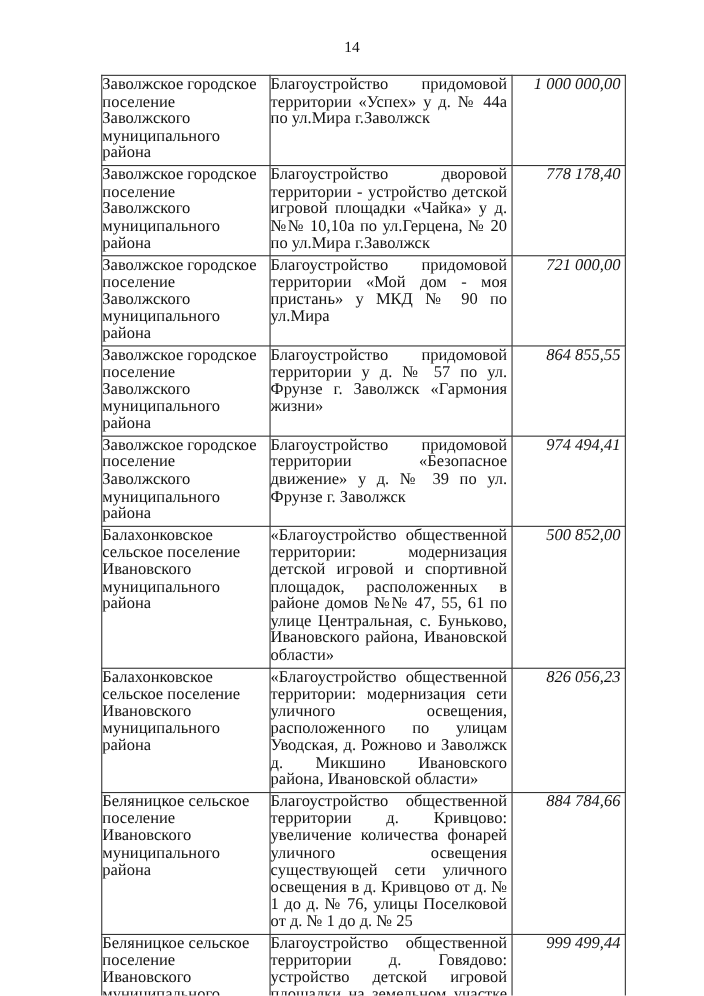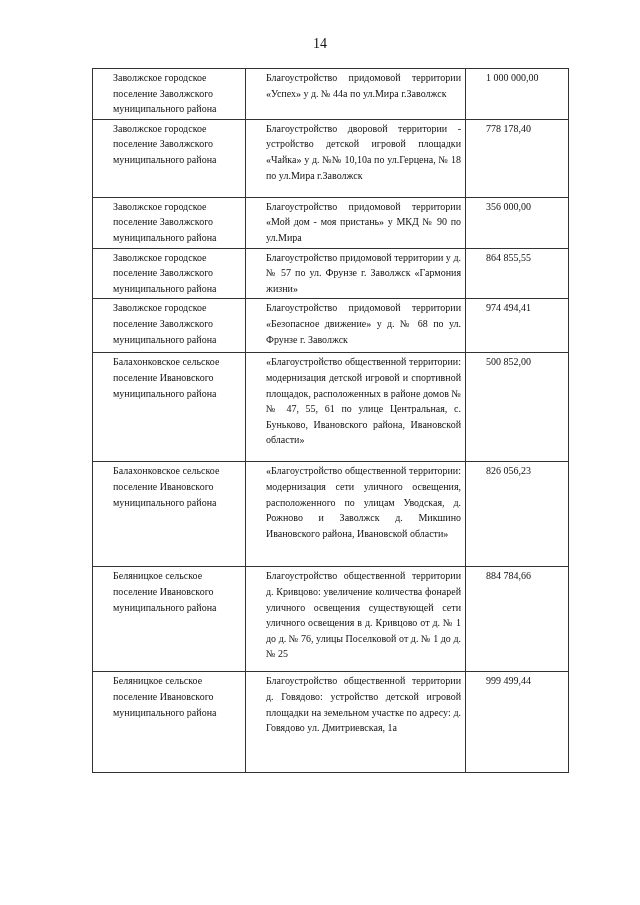--- a/index.html
+++ b/index.html
@@ -2,27 +2,27 @@
 <html><head>
 <meta charset="utf-8">
 <style>
   html, body { margin: 0; padding: 0; background: #ffffff; }
   body { width: 640px; height: 905px; position: relative; overflow: hidden;
          font-family: "Liberation Serif", "DejaVu Serif", serif; color: #111; }
   .page-number { position: absolute; top: 36px; left: 0; width: 640px; text-align: center;
                  font-size: 14px; }
   table.main { position: absolute; left: 92px; top: 68px; border-collapse: collapse;
                table-layout: fixed; width: 476px; }
-  table.main td { border: 1px solid #333; vertical-align: top; font-size: 10px;
-                  line-height: 15.6px; padding: 1px 4px 2px 20px; margin-top: 32px; }
+  table.main td { border: 1px solid #333; vertical-align: top; font-size: 15px;
+                  line-height: 15.6px; padding: 1px 4px 2px 0; margin-top: 32px; }
   col.c1 { width: 153px; }
   col.c2 { width: 220px; }
   col.c3 { width: 103px; }
   td.desc { text-align: justify; text-align-last: left; }
-  td.amt { text-align: left; }
+  td.amt { text-align: right; font-style: italic; }
   td.org { text-align: left; }
 </style>
 </head>
 <body>
 
 <div class="page-number">14</div>
 
 <table class="main">
   <colgroup>
       <col class="c1">
@@ -30,36 +30,36 @@
       <col class="c3">
     </colgroup>
   <tbody id="rows">
       <tr style="height: 50px;">
     <td class="org">Заволжское городское поселение Заволжского муниципального района</td>
     <td class="desc">Благоустройство придомовой территории «Успех» у д. № 44а по ул.Мира г.Заволжск</td>
     <td class="amt">1 000 000,00</td>
   </tr>
       <tr style="height: 78px;">
     <td class="org">Заволжское городское поселение Заволжского муниципального района</td>
-    <td class="desc">Благоустройство дворовой территории - устройство детской игровой площадки «Чайка» у д. №№ 10,10а по ул.Герцена, № 18 по ул.Мира г.Заволжск</td>
+    <td class="desc">Благоустройство дворовой территории - устройство детской игровой площадки «Чайка» у д. №№ 10,10а по ул.Герцена, № 20 по ул.Мира г.Заволжск</td>
     <td class="amt">778 178,40</td>
   </tr>
       <tr style="height: 49px;">
     <td class="org">Заволжское городское поселение Заволжского муниципального района</td>
     <td class="desc">Благоустройство придомовой территории «Мой дом - моя пристань» у МКД № 90 по ул.Мира</td>
-    <td class="amt">356 000,00</td>
+    <td class="amt">721 000,00</td>
   </tr>
       <tr style="height: 50px;">
     <td class="org">Заволжское городское поселение Заволжского муниципального района</td>
     <td class="desc">Благоустройство придомовой территории у д. № 57 по ул. Фрунзе г. Заволжск «Гармония жизни»</td>
     <td class="amt">864 855,55</td>
   </tr>
       <tr style="height: 54px;">
     <td class="org">Заволжское городское поселение Заволжского муниципального района</td>
-    <td class="desc">Благоустройство придомовой территории «Безопасное движение» у д. № 68 по ул. Фрунзе г. Заволжск</td>
+    <td class="desc">Благоустройство придомовой территории «Безопасное движение» у д. № 39 по ул. Фрунзе г. Заволжск</td>
     <td class="amt">974 494,41</td>
   </tr>
       <tr style="height: 109px;">
     <td class="org">Балахонковское сельское поселение Ивановского муниципального района</td>
     <td class="desc">«Благоустройство общественной территории: модернизация детской игровой и спортивной площадок, расположенных в районе домов №№ 47, 55, 61 по улице Центральная, с. Буньково, Ивановского района, Ивановской области»</td>
     <td class="amt">500 852,00</td>
   </tr>
       <tr style="height: 105px;">
     <td class="org">Балахонковское сельское поселение Ивановского муниципального района</td>
     <td class="desc">«Благоустройство общественной территории: модернизация сети уличного освещения, расположенного по улицам Уводская, д. Рожново и Заволжск д. Микшино Ивановского района, Ивановской области»</td>

